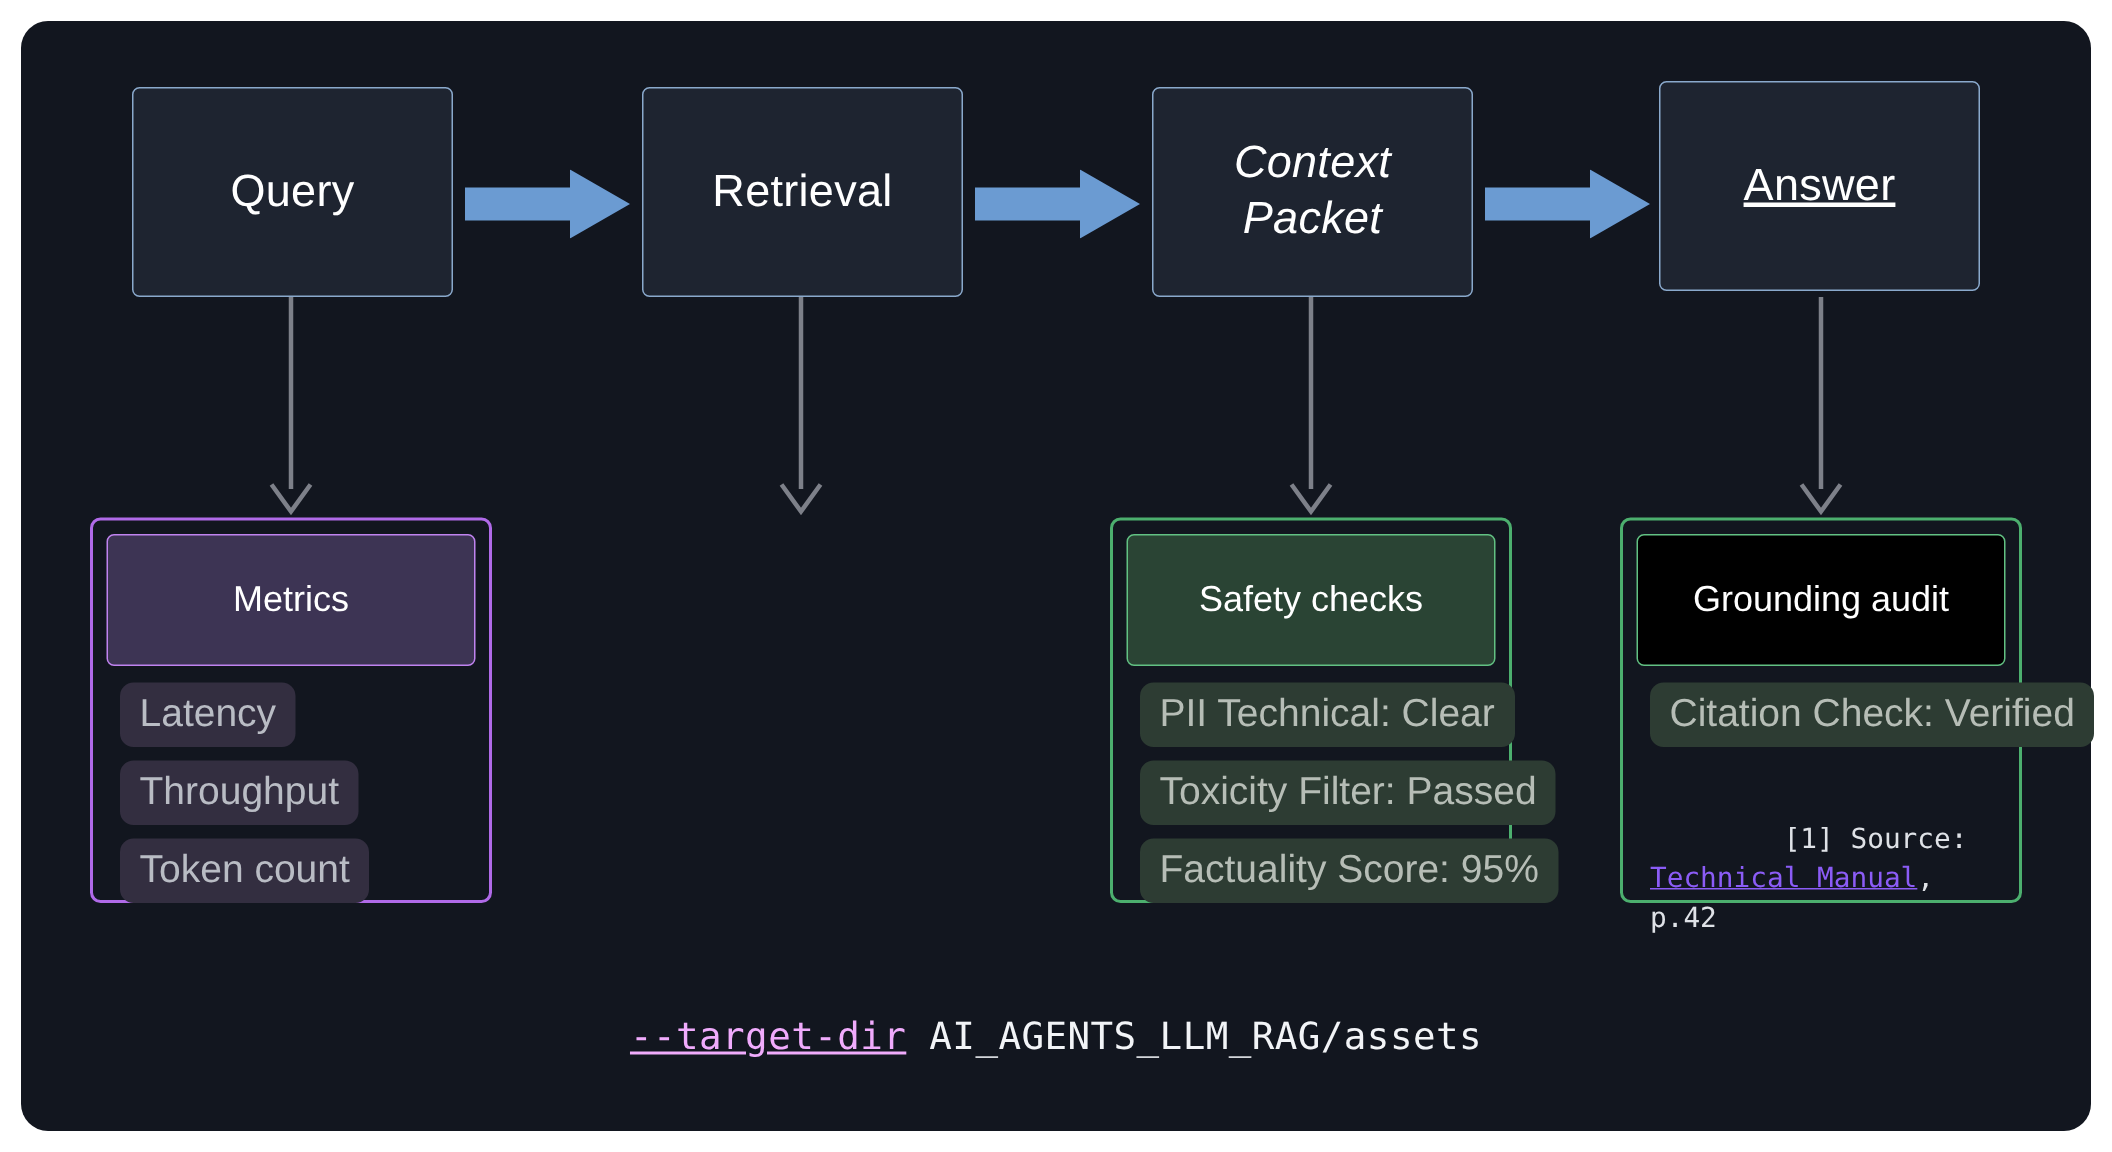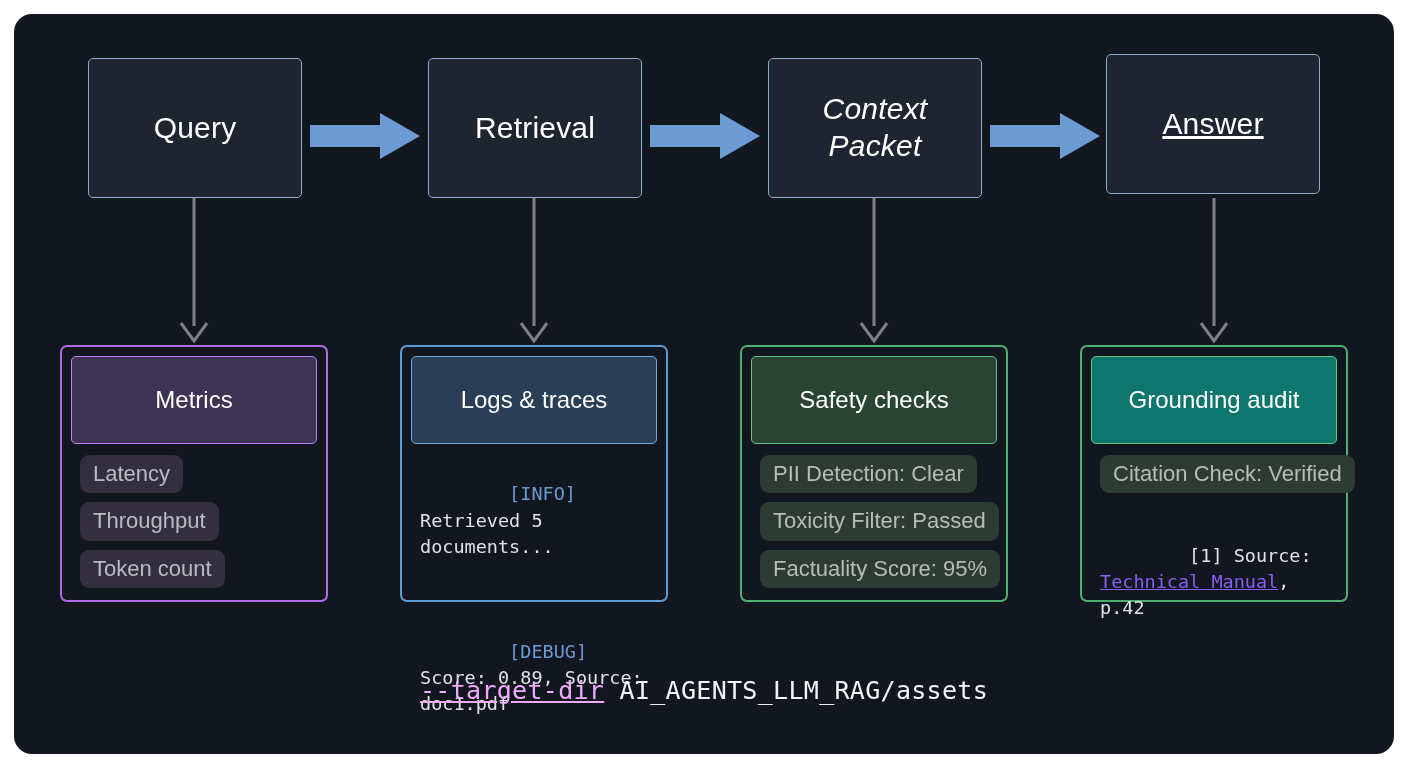--- a/index.html
+++ b/index.html
@@ -81,21 +81,21 @@
     left: 18px;
     right: 14px;
     top: 108px;
     bottom: 10px;
   }
 
   .chip {
     display: inline-block;
     border-radius: 9px;
     padding: 6px 13px 7px 13px;
-    font-size: 22px;
+    font-size: 26px;
     color: #b9bcc4;
     margin-bottom: 9px;
     white-space: nowrap;
     line-height: 1.15;
   }
   .chip-purple { background: #332e40; }
   .chip-green  { background: #2d3c33; color: #b6bdb6; }
 
   .mono {
     font-family: "DejaVu Sans Mono", "Liberation Mono", monospace;
@@ -109,21 +109,21 @@
   .tok-link { color: #8b5cf6; text-decoration: underline; }
 
   
   .p-purple { border-color: #b06ae8; }
   .p-purple .panel-head { border-color: #c083f0; background: #3d3454; }
   .p-blue   { border-color: #5b9bd5; }
   .p-blue .panel-head { border-color: #6fa8dd; background: #2a3e56; }
   .p-green  { border-color: #4caf6e; }
   .p-green .panel-head { border-color: #62c183; background: #2a4434; }
   .p-green2 { border-color: #4caf6e; }
-  .p-green2 .panel-head { border-color: #62c183; background: #0f766e; }
+  .p-green2 .panel-head { border-color: #62c183; background: #000000; }
 
   
   #caption {
     position: absolute;
     left: 0;
     right: 0;
     top: 662px;
     text-align: center;
     font-family: "DejaVu Sans Mono", "Liberation Mono", monospace;
     font-size: 25px;
@@ -201,41 +201,27 @@
     <div class="panel-head">
       <span>Metrics</span>
     </div>
     <div class="panel-body">
       <div><span class="chip chip-purple">Latency</span></div>
       <div><span class="chip chip-purple">Throughput</span></div>
       <div><span class="chip chip-purple">Token count</span></div>
     </div>
   </div>
 
-  <div class="panel p-blue" style="left:386px; top:331px; width:268px; height:257px;">
-    <div class="panel-head">
-      <span>Logs &amp; traces</span>
-    </div>
-    <div class="panel-body">
-      <div class="mono">
-        <span class="tok-blue">[INFO]</span><span> Retrieved 5 documents...</span>
-      </div>
-      <div class="mono">&nbsp;</div>
-      <div class="mono">
-        <span class="tok-blue">[DEBUG]</span><span> Score: 0.89, Source: doc1.pdf</span>
-      </div>
-    </div>
-  </div>
 
   <div class="panel p-green" style="left:726px; top:331px; width:268px; height:257px;">
     <div class="panel-head">
       <span>Safety checks</span>
     </div>
     <div class="panel-body">
-      <div><span class="chip chip-green">PII Detection: Clear</span></div>
+      <div><span class="chip chip-green">PII Technical: Clear</span></div>
       <div><span class="chip chip-green">Toxicity Filter: Passed</span></div>
       <div><span class="chip chip-green">Factuality Score: 95%</span></div>
     </div>
   </div>
 
   <div class="panel p-green2" style="left:1066px; top:331px; width:268px; height:257px;">
     <div class="panel-head">
       <span>Grounding audit</span>
     </div>
     <div class="panel-body">

